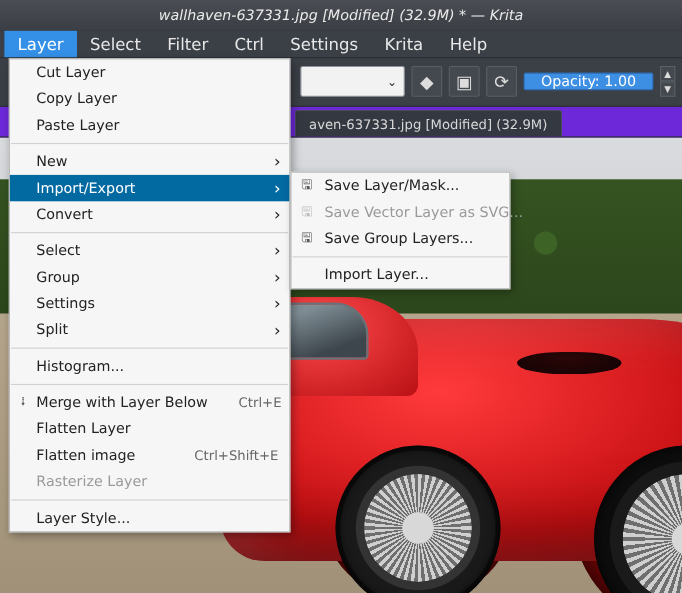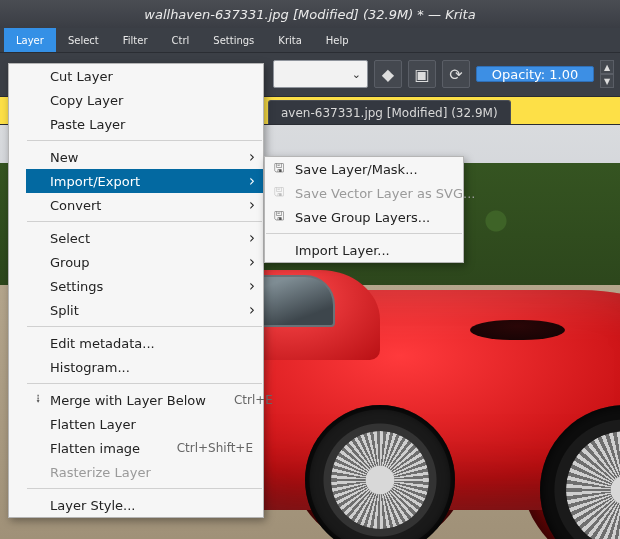--- a/index.html
+++ b/index.html
@@ -19,21 +19,21 @@
 .menubar {
   height: 25px;
   background: #3b3f46;
   display: flex;
   align-items: stretch;
   padding: 0 4px;
   border-bottom: 1px solid #2a2d33;
 }
 .menubar .menuitem {
   color: #e8e8e8;
-  font-size: 10px;
+  font-size: 15px;
   padding: 0 12px;
   display: flex;
   align-items: center;
   cursor: default;
 }
 .menubar .menuitem.open {
   background: #3490e6;
   color: #fff;
 }
 
@@ -89,21 +89,21 @@
 .spin-btns div {
   width: 14px; height: 14px;
   background: #44484f;
   border:1px solid #5a5e66;
   display:flex; align-items:center; justify-content:center;
   font-size:8px; color:#ddd;
 }
 
 .tabstrip {
   height: 28px;
-  background: #fde047;
+  background: #6d28d9;
   display:flex; align-items:flex-end;
   border-bottom:1px solid #2a2d33;
 }
 .tab {
   height: 24px;
   background: #343840;
   margin-left: 268px;
   padding: 0 12px;
   display:flex; align-items:center;
   font-size: 12px;
@@ -216,21 +216,21 @@
 }
 .dropdown .shortcut {
   margin-left:auto; padding-left:28px;
   color:#666; font-size:12px;
 }
 .dropdown .left-ico {
   position:absolute; left:4px; width:16px; height:16px;
   display:flex; align-items:center; justify-content:center;
   font-size:12px; color:#555;
 }
-.layer-menu { left:8px; top:63px; width:256px;padding-left:17px; }
+.layer-menu { left:8px; top:53px; width:256px; }
 .submenu   { left:264px; top:156px; width:200px; }
 .submenu .row { padding-left:30px; }
 .submenu .left-ico { left:6px; }
 .submenu .disabled .left-ico { color:#bbb; }
 </style>
 </head>
 <body>
 
 <div class="titlebar">
   <span>wallhaven-637331.jpg [Modified] (32.9M) * — Krita</span>
@@ -301,21 +301,20 @@
   <div class="sep"></div>
   <div class="row sub">New</div>
   <div class="row sub highlight">Import/Export</div>
   <div class="row sub">Convert</div>
   <div class="sep"></div>
   <div class="row sub">Select</div>
   <div class="row sub">Group</div>
   <div class="row sub">Settings</div>
   <div class="row sub">Split</div>
   <div class="sep"></div>
-  <div class="row">Edit metadata...</div>
   <div class="row">Histogram...</div>
   <div class="sep"></div>
   <div class="row">
     <span class="left-ico">⭭</span>
     <span>Merge with Layer Below</span>
     <span class="shortcut">Ctrl+E</span>
   </div>
   <div class="row">Flatten Layer</div>
   <div class="row">
     <span>Flatten image</span>

